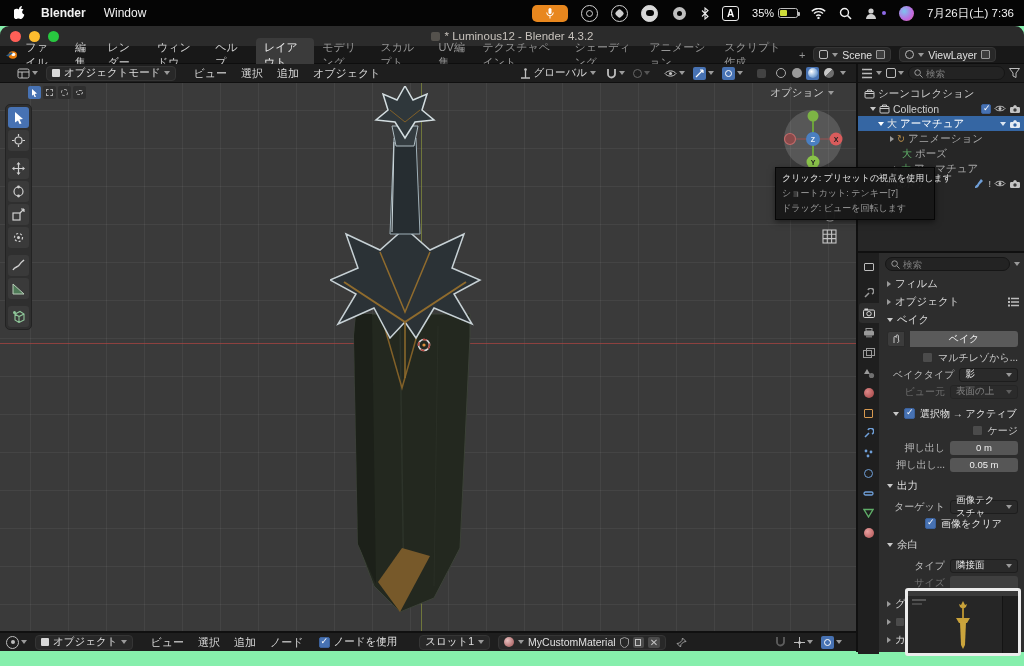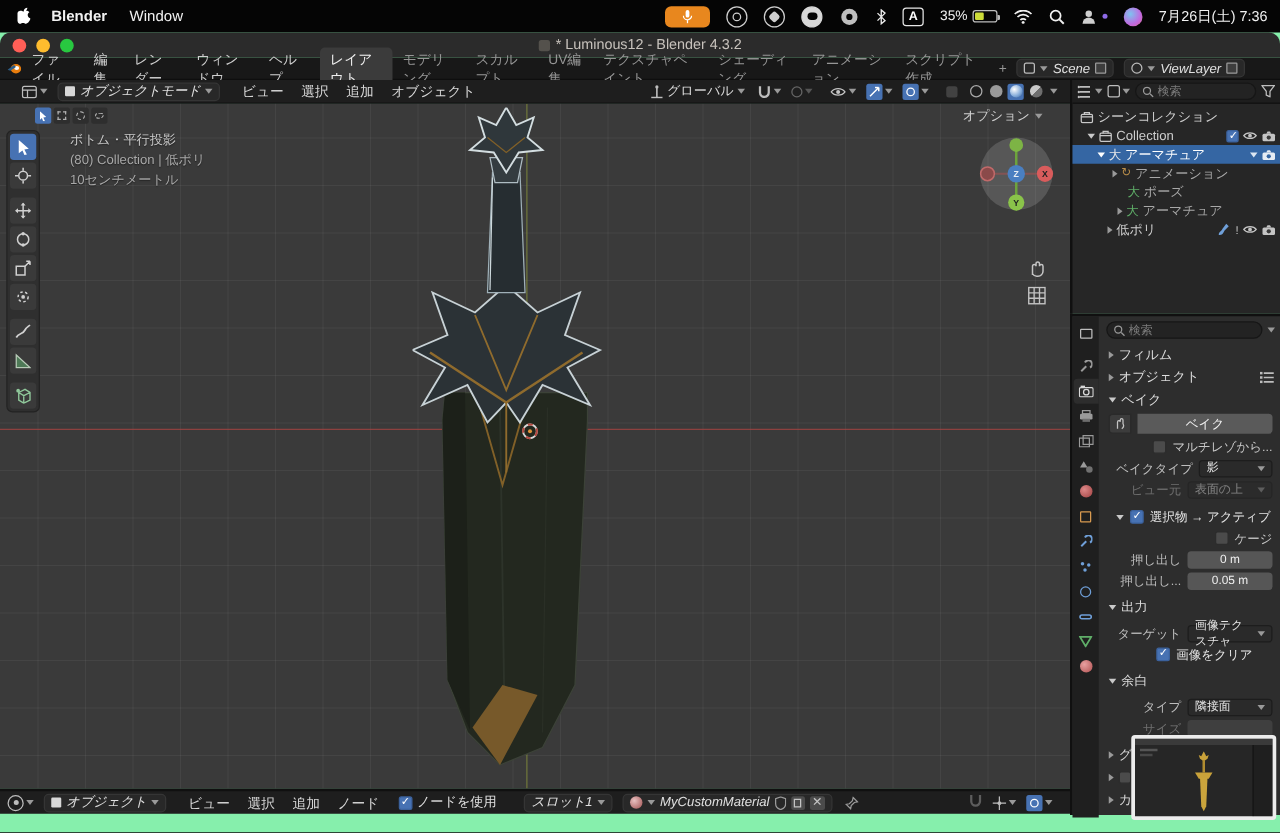--- a/index.html
+++ b/index.html
@@ -14,21 +14,21 @@
   .micpill{width:36px;height:17px;background:#e8871e;border-radius:5px;display:flex;align-items:center;justify-content:center;}
   .sicon{width:17px;height:17px;border-radius:50%;border:1.5px solid #cfcfcf;display:flex;align-items:center;justify-content:center;}
   
   #titlebar{left:0;top:26px;width:1024px;height:20px;background:#2b2b2b;border-radius:9px 9px 0 0;}
   .tl{width:11px;height:11px;border-radius:50%;}
   
   #topbar{left:0;top:46px;width:1024px;height:18px;background:#181818;display:flex;align-items:center;border-bottom:1px solid #0e0e0e;}
   .menu{font-size:11px;color:#cfcfcf;padding:0 8px;cursor:default;}
   .wtab{font-size:11px;color:#969696;padding:2px 8px;border-radius:4px 4px 0 0;}
   .wtab.active{background:#3b3b3b;color:#f0f0f0;}
-  .pill{background:#282828;border:1px solid #353535;border-radius:4px;height:15px;display:flex;align-items:center;gap:4px;padding:0 5px;font-size:10.5px;color:#e0e0e0;font-style:italic;}
+  .pill{background:#282828;border:1px solid #353535;border-radius:4px;height:15px;display:flex;align-items:center;gap:4px;padding:0 5px;font-size:10.5px;color:#e0e0e0;}
   .tri{width:0;height:0;border-left:3px solid transparent;border-right:3px solid transparent;border-top:4px solid #9a9a9a;}
   .trir{width:0;height:0;border-top:3px solid transparent;border-bottom:3px solid transparent;border-left:4px solid #9a9a9a;}
   .trid{width:0;height:0;border-left:3px solid transparent;border-right:3px solid transparent;border-top:4px solid #c9c9c9;}
   
   .ehead{background:#1e1e1e;border-bottom:1px solid #101010;display:flex;align-items:center;padding-left:11px;}
   .hmenu{font-size:11px;color:#d8d8d8;padding:0 7px;}
   
   #vp{left:0;top:83px;width:856px;height:548px;background:#3a3a3a;overflow:hidden;
       background-image:linear-gradient(rgba(255,255,255,.05) 1px,transparent 1px),linear-gradient(90deg,rgba(255,255,255,.05) 1px,transparent 1px);
       background-size:38px 38px;background-position:-8px -11px;}
@@ -377,25 +377,20 @@
         </div>
       <div class="tsep"></div>
       <div class="tool">
           <svg width="14" height="13" viewBox="0 0 14 13">
             <path d="M3 4 L8 1.5 L12 4 L12 10 L7 12.5 L3 10 Z M3 4 L7 6.5 L12 4 M7 6.5 V12.5" fill="none" stroke="#8fc79a" stroke-width="1.1"></path>
             <circle cx="2.5" cy="2.5" r="1.5" fill="#8fc79a"></circle>
           </svg>
         </div>
     </div>
 
-    <div class="ab" style="left:56px;top:22px">
-      <div class="ovtx tx">ボトム・平行投影</div>
-      <div class="ovtx tx" style="color:#a8a8a8;margin-top:2px">(80) Collection | 低ポリ</div>
-      <div class="ovtx tx" style="color:#a8a8a8;margin-top:2px">10センチメートル</div>
-    </div>
 
     <div class="ab row" style="right:22px;top:3px;gap:4px">
       <span style="font-size:10.5px;color:#cfcfcf">オプション</span>
       <div class="tri"></div>
     </div>
 
     <svg class="ab" style="left:782px;top:24px" width="62" height="64" viewBox="0 0 62 64">
       <circle cx="31" cy="32" r="29" fill="rgba(190,190,190,0.22)"></circle>
       <line x1="31" y1="9" x2="31" y2="55" stroke="#6da33c" stroke-width="2"></line>
       <line x1="8" y1="32" x2="54" y2="32" stroke="rgba(160,80,80,.6)" stroke-width="1.5"></line>
@@ -508,20 +503,25 @@
           </svg>
         <svg width="12" height="10" viewBox="0 0 12 10">
             <rect x="1" y="3" width="10" height="6" rx="1.2" fill="#c4c4c4"></rect>
             <path d="M4 3 L5 1.2 H7 L8 3 Z" fill="#c4c4c4"></path>
             <circle cx="6" cy="6" r="1.7" fill="#3a3a3a"></circle>
           </svg>
       </div>
     </div>
   </div>
 
+  <div class="ab" id="tooltip">
+    <div class="l1 tx">クリック: プリセットの視点を使用します</div>
+    <div class="l2 tx">ショートカット: テンキー[7]</div>
+    <div class="l2 tx">ドラッグ: ビューを回転します</div>
+  </div>
 
   <div class="ab" id="props">
     <div id="ptabs">
       <div class="ti">
           <div style="width:10px;height:8px;border:1.2px solid #bdbdbd;border-radius:1px"></div>
         </div>
       <div style="height:6px"></div>
       <div class="ti">
           <svg width="11" height="11" viewBox="0 0 11 11">
             <path d="M2 9 L6 5 M5 2 a3 3 0 1 1 4 4" stroke="#9a9a9a" stroke-width="1.6" fill="none"></path>

